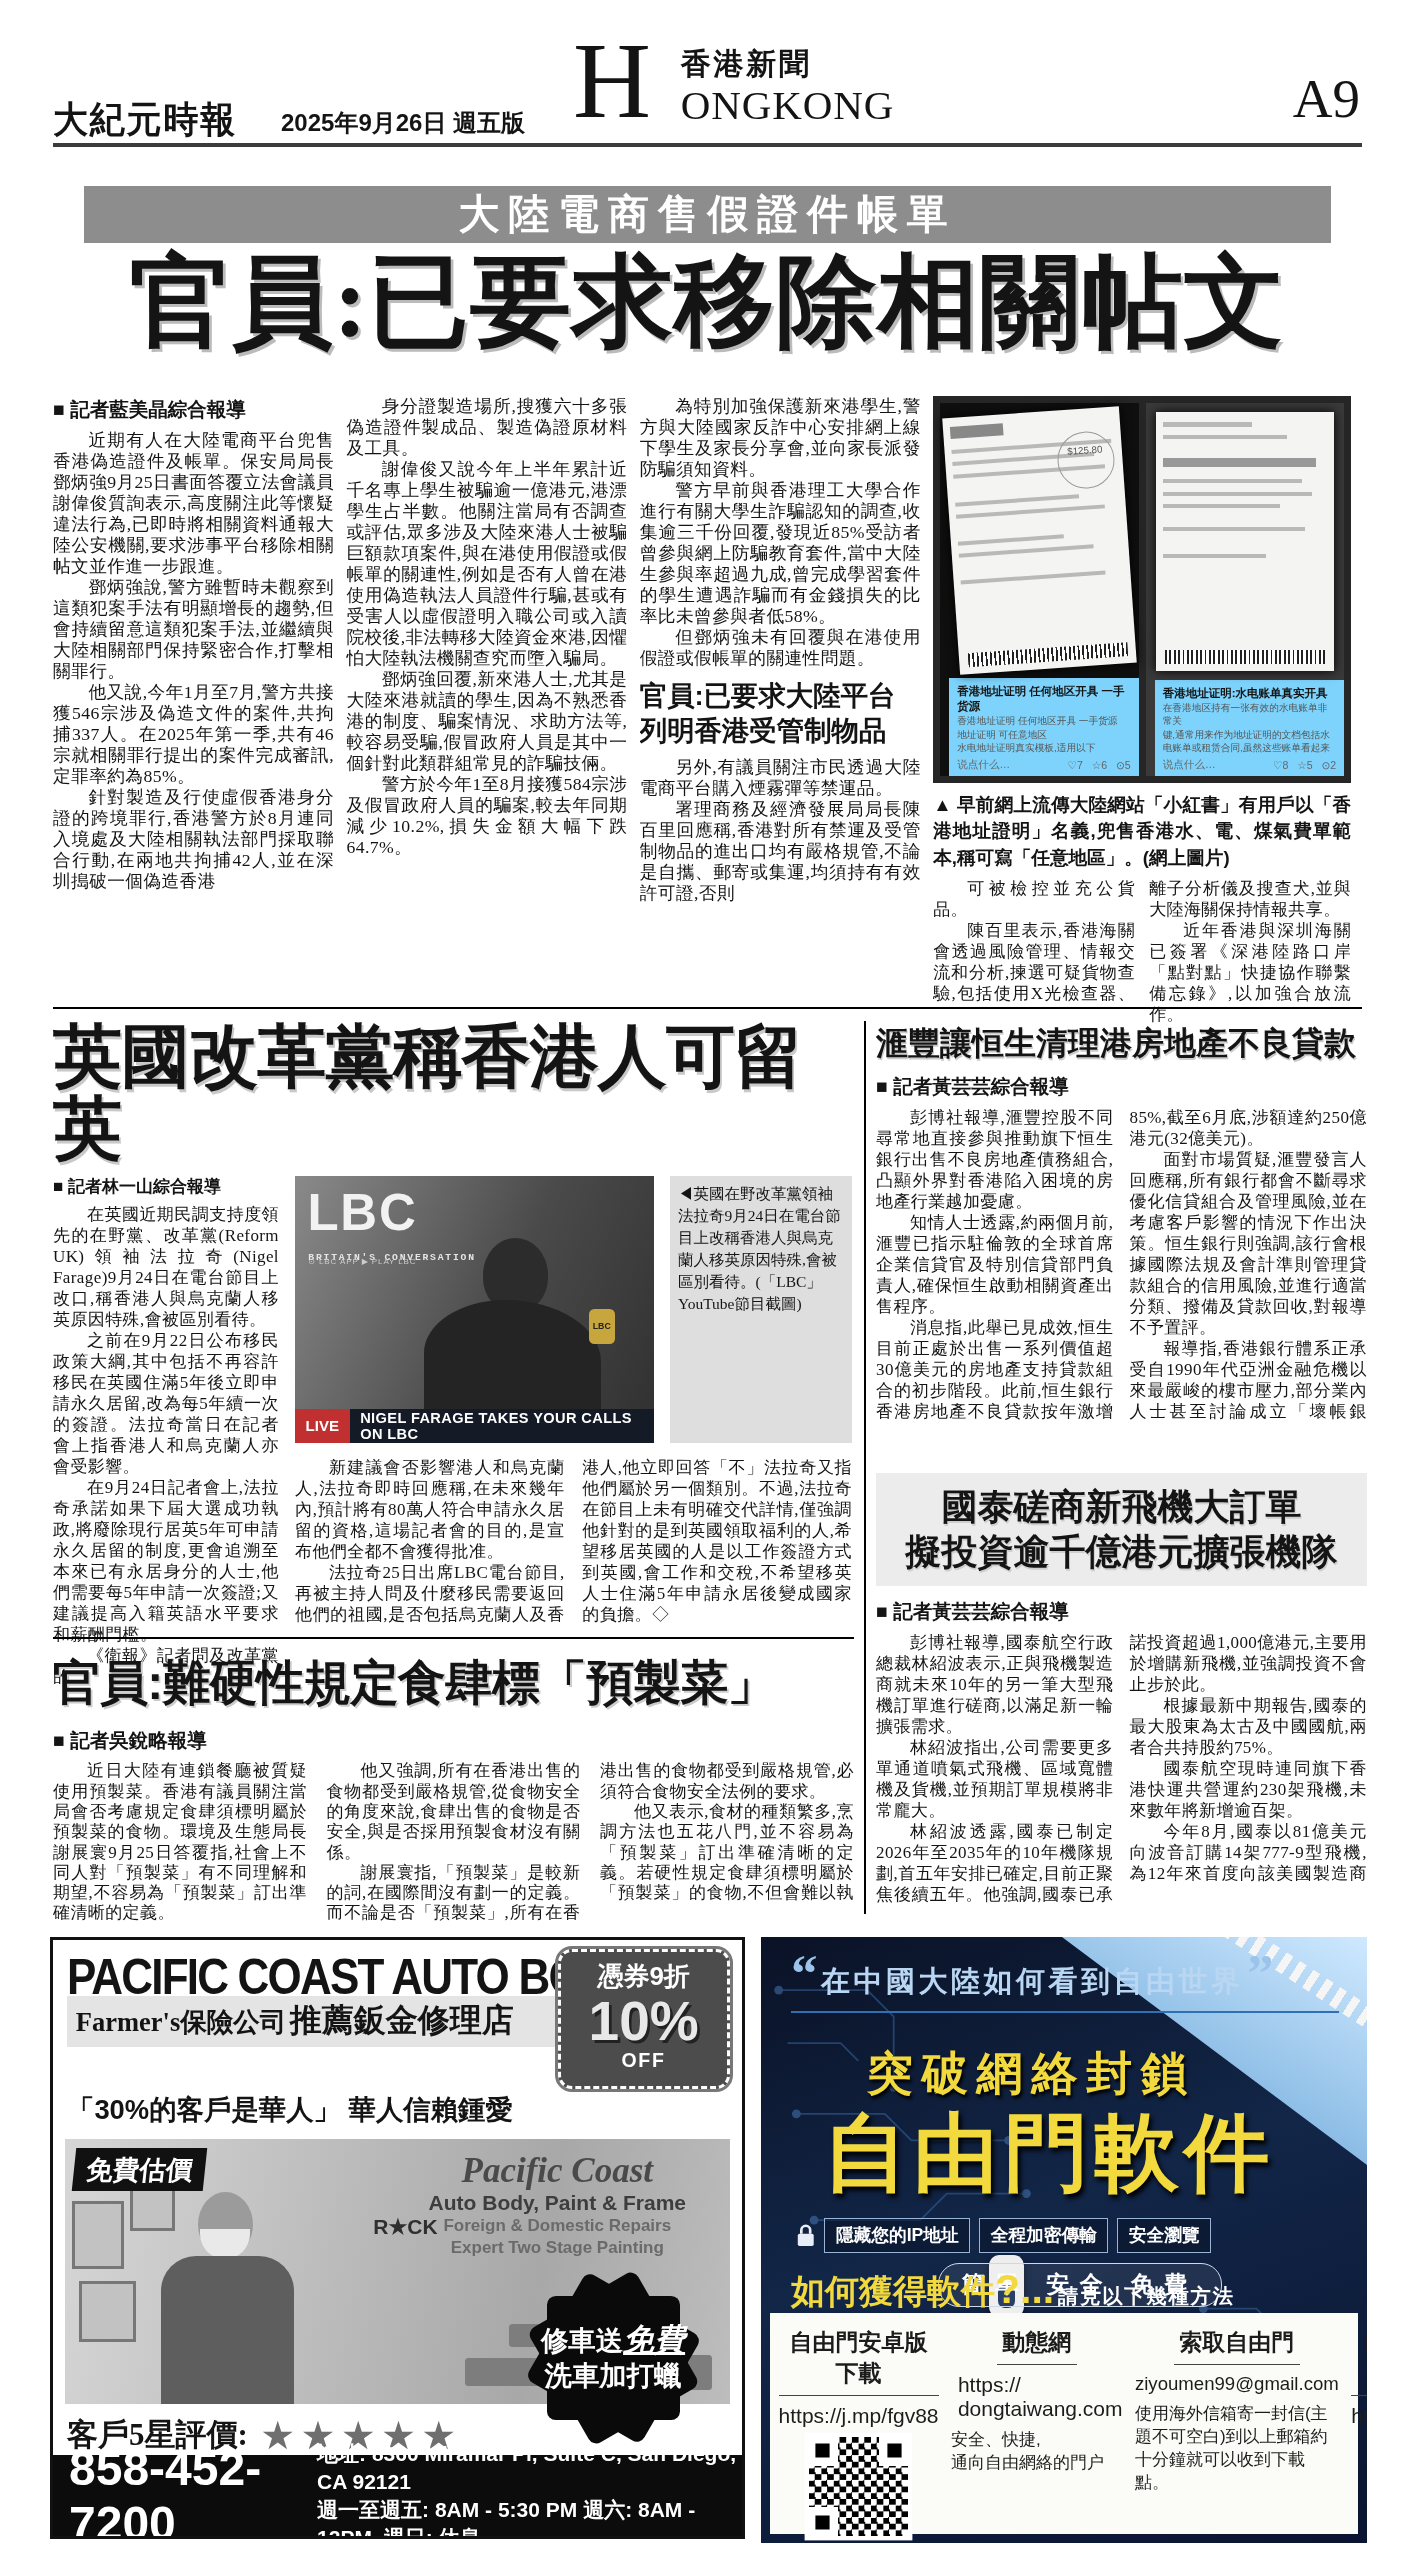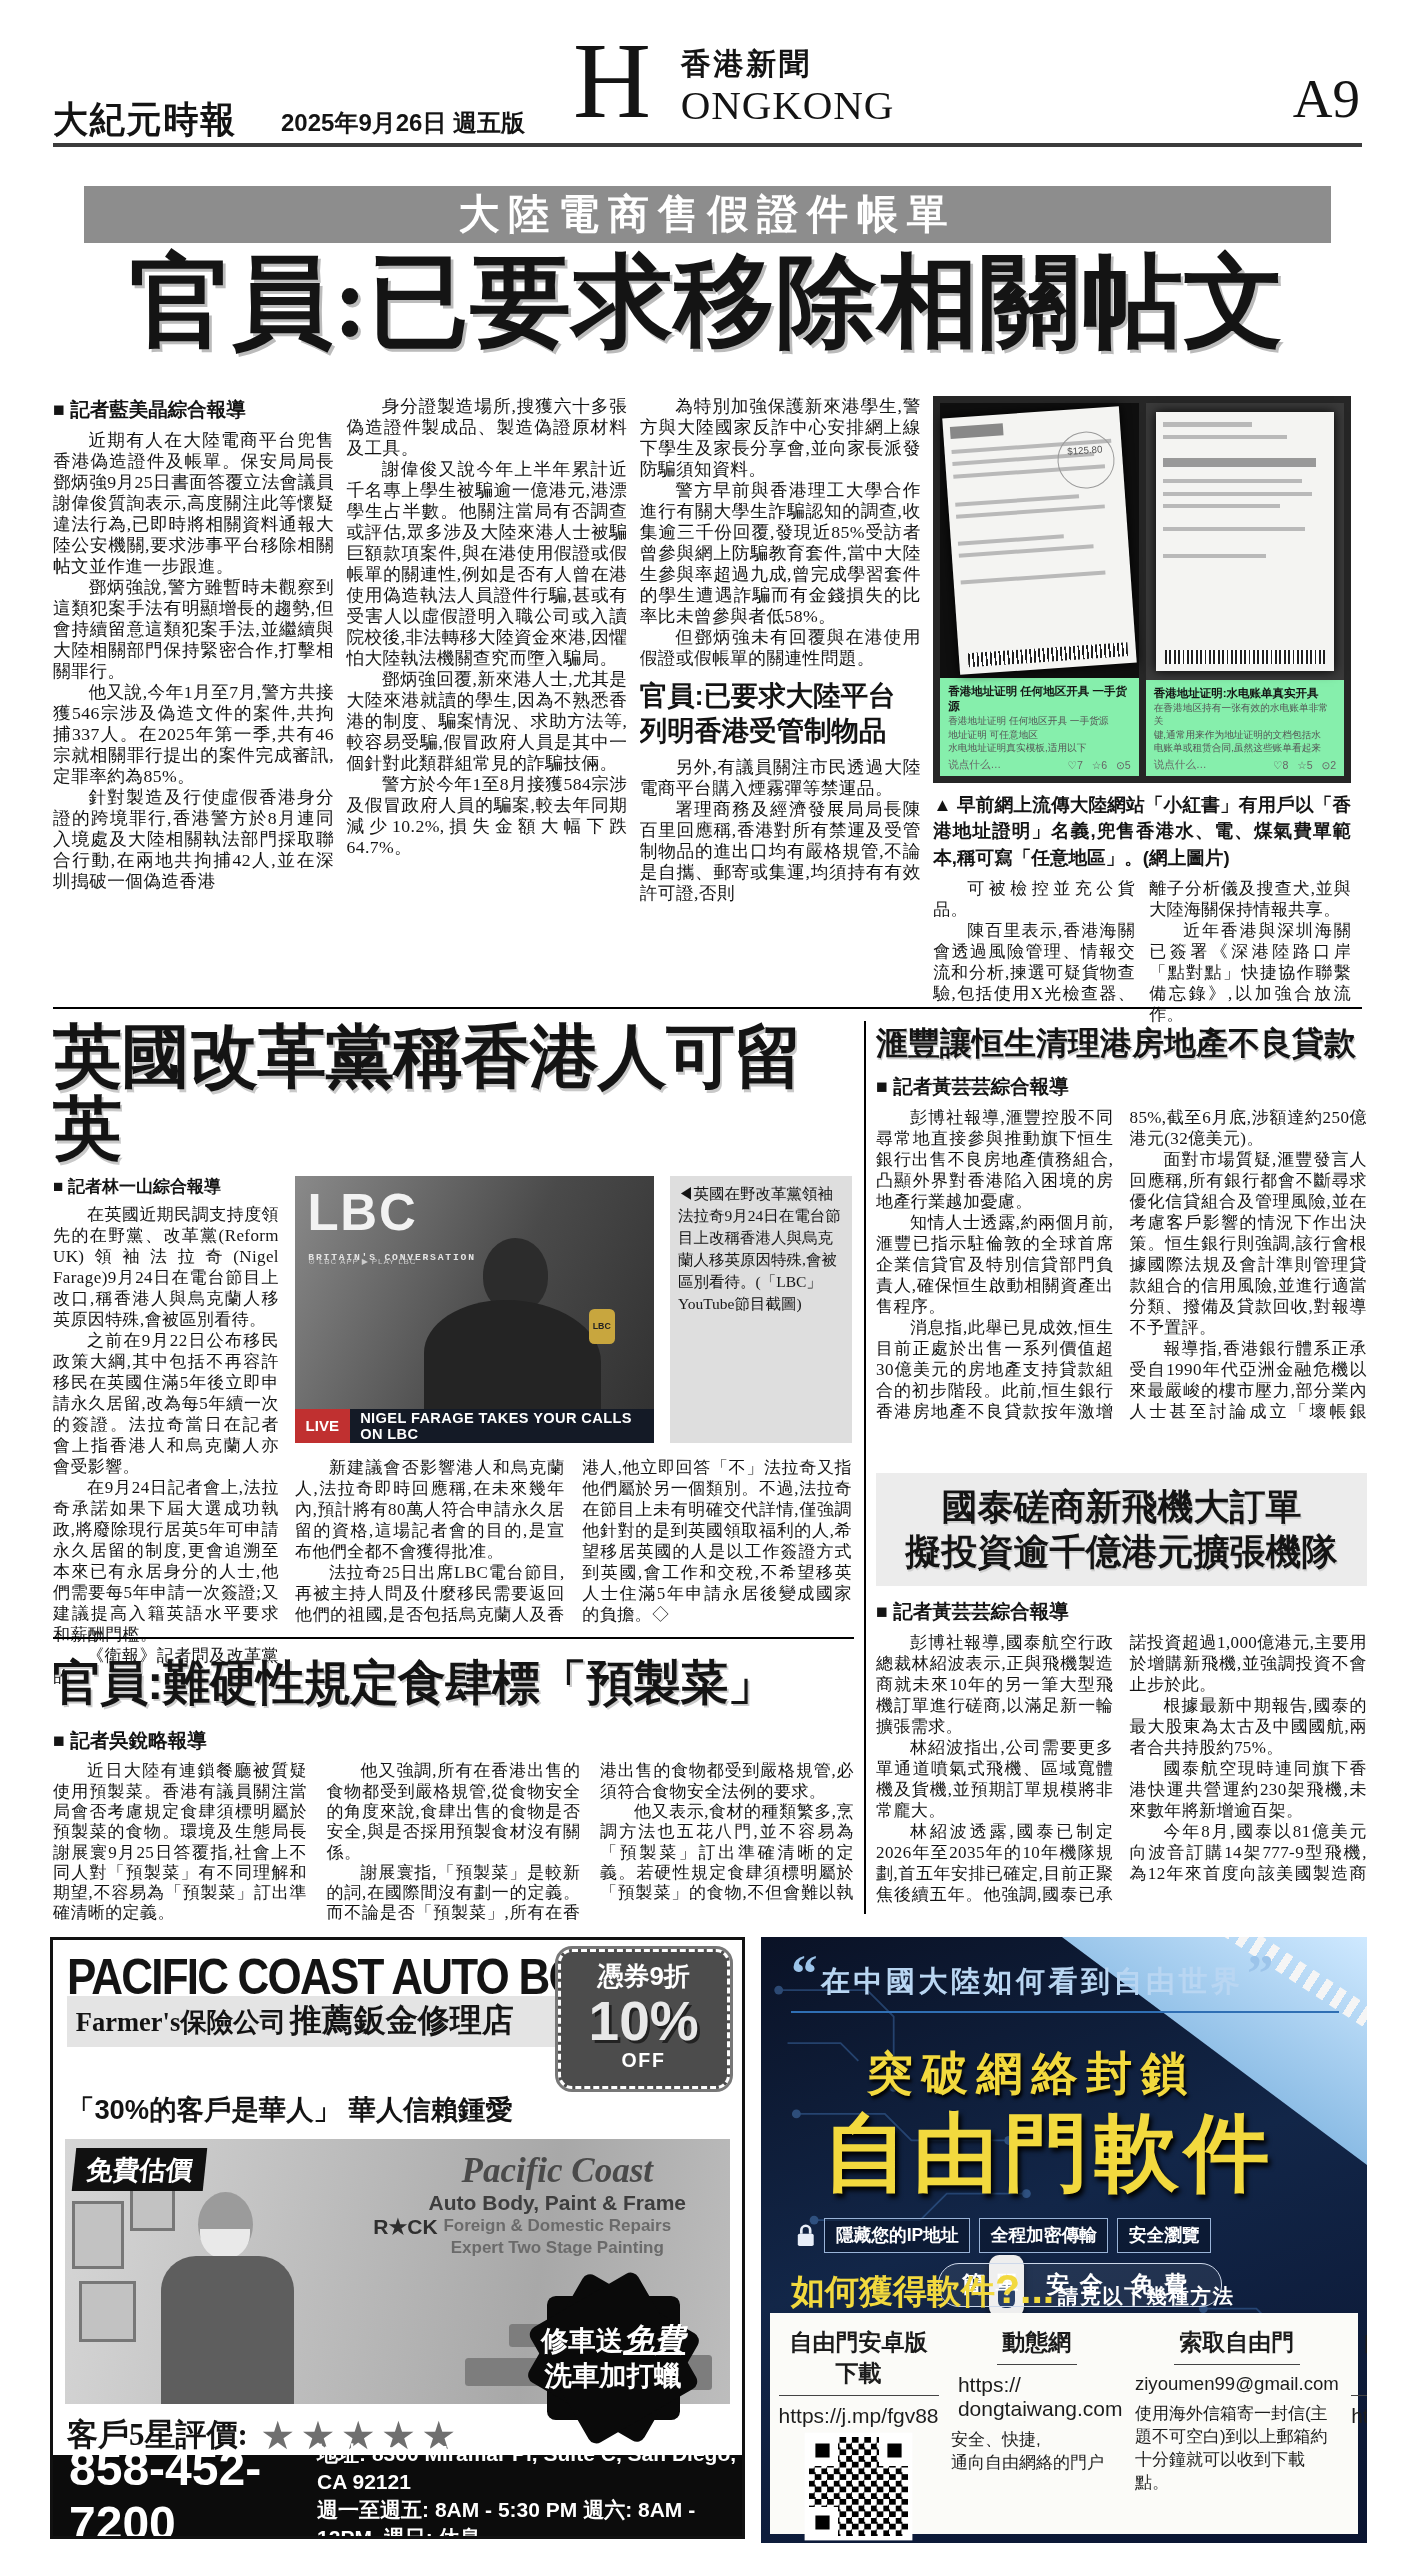--- a/index.html
+++ b/index.html
@@ -39,21 +39,21 @@
   .post{flex:1;display:flex;flex-direction:column;background:#0f0f0f;}
   .post2{background:#3a3a3a;}
   .bill{background:#f4f4f2;margin:8.8px 10.6px;flex:1;position:relative;box-shadow:0 0 10.6px #000;}
   .tilt{transform:rotate(-4deg);}
   .bl{position:absolute;background:#b9b9b9;height:4.4px;}
   .stamp{position:absolute;right:8.8px;top:23px;width:57px;height:57px;border-radius:50%;
          border:1.8px solid #9a9a9a;font-size:9.7px;text-align:center;color:#555;
          font-family:"Liberation Sans",sans-serif;padding-top:12.4px;box-sizing:border-box;}
   .bar-code{position:absolute;left:8.8px;right:8.8px;bottom:7px;height:14px;
     background:repeating-linear-gradient(90deg,#222 0 1.8px,#fff 1.8px 4.4px);}
-  .postfoot{background:#86efac;padding:6.2px 8px 4.4px 8px;font-family:"Liberation Sans",sans-serif;}
+  .postfoot{background:#7dd3fc;padding:6.2px 8px 4.4px 8px;font-family:"Liberation Sans",sans-serif;margin-left:9px;}
   .pf-t{font-size:11.5px;font-weight:bold;line-height:15px;}
   .pf-s{font-size:9.7px;color:#555;line-height:13.3px;}
   .pf-row{display:flex;gap:8.8px;font-size:10.6px;color:#666;margin-top:3.5px;align-items:center;}
   .pf-row .spacer{flex:1;}
   
   .hr{background:#000;height:1.8px;}
   .vline{background:#000;width:1.8px;}
   
   .h2x{font-family:"Liberation Sans",sans-serif;font-weight:900;font-size:69px;
        letter-spacing:-0.9px;line-height:1.05;text-shadow:1.8px 2.7px 0 #c9c9c9;}

